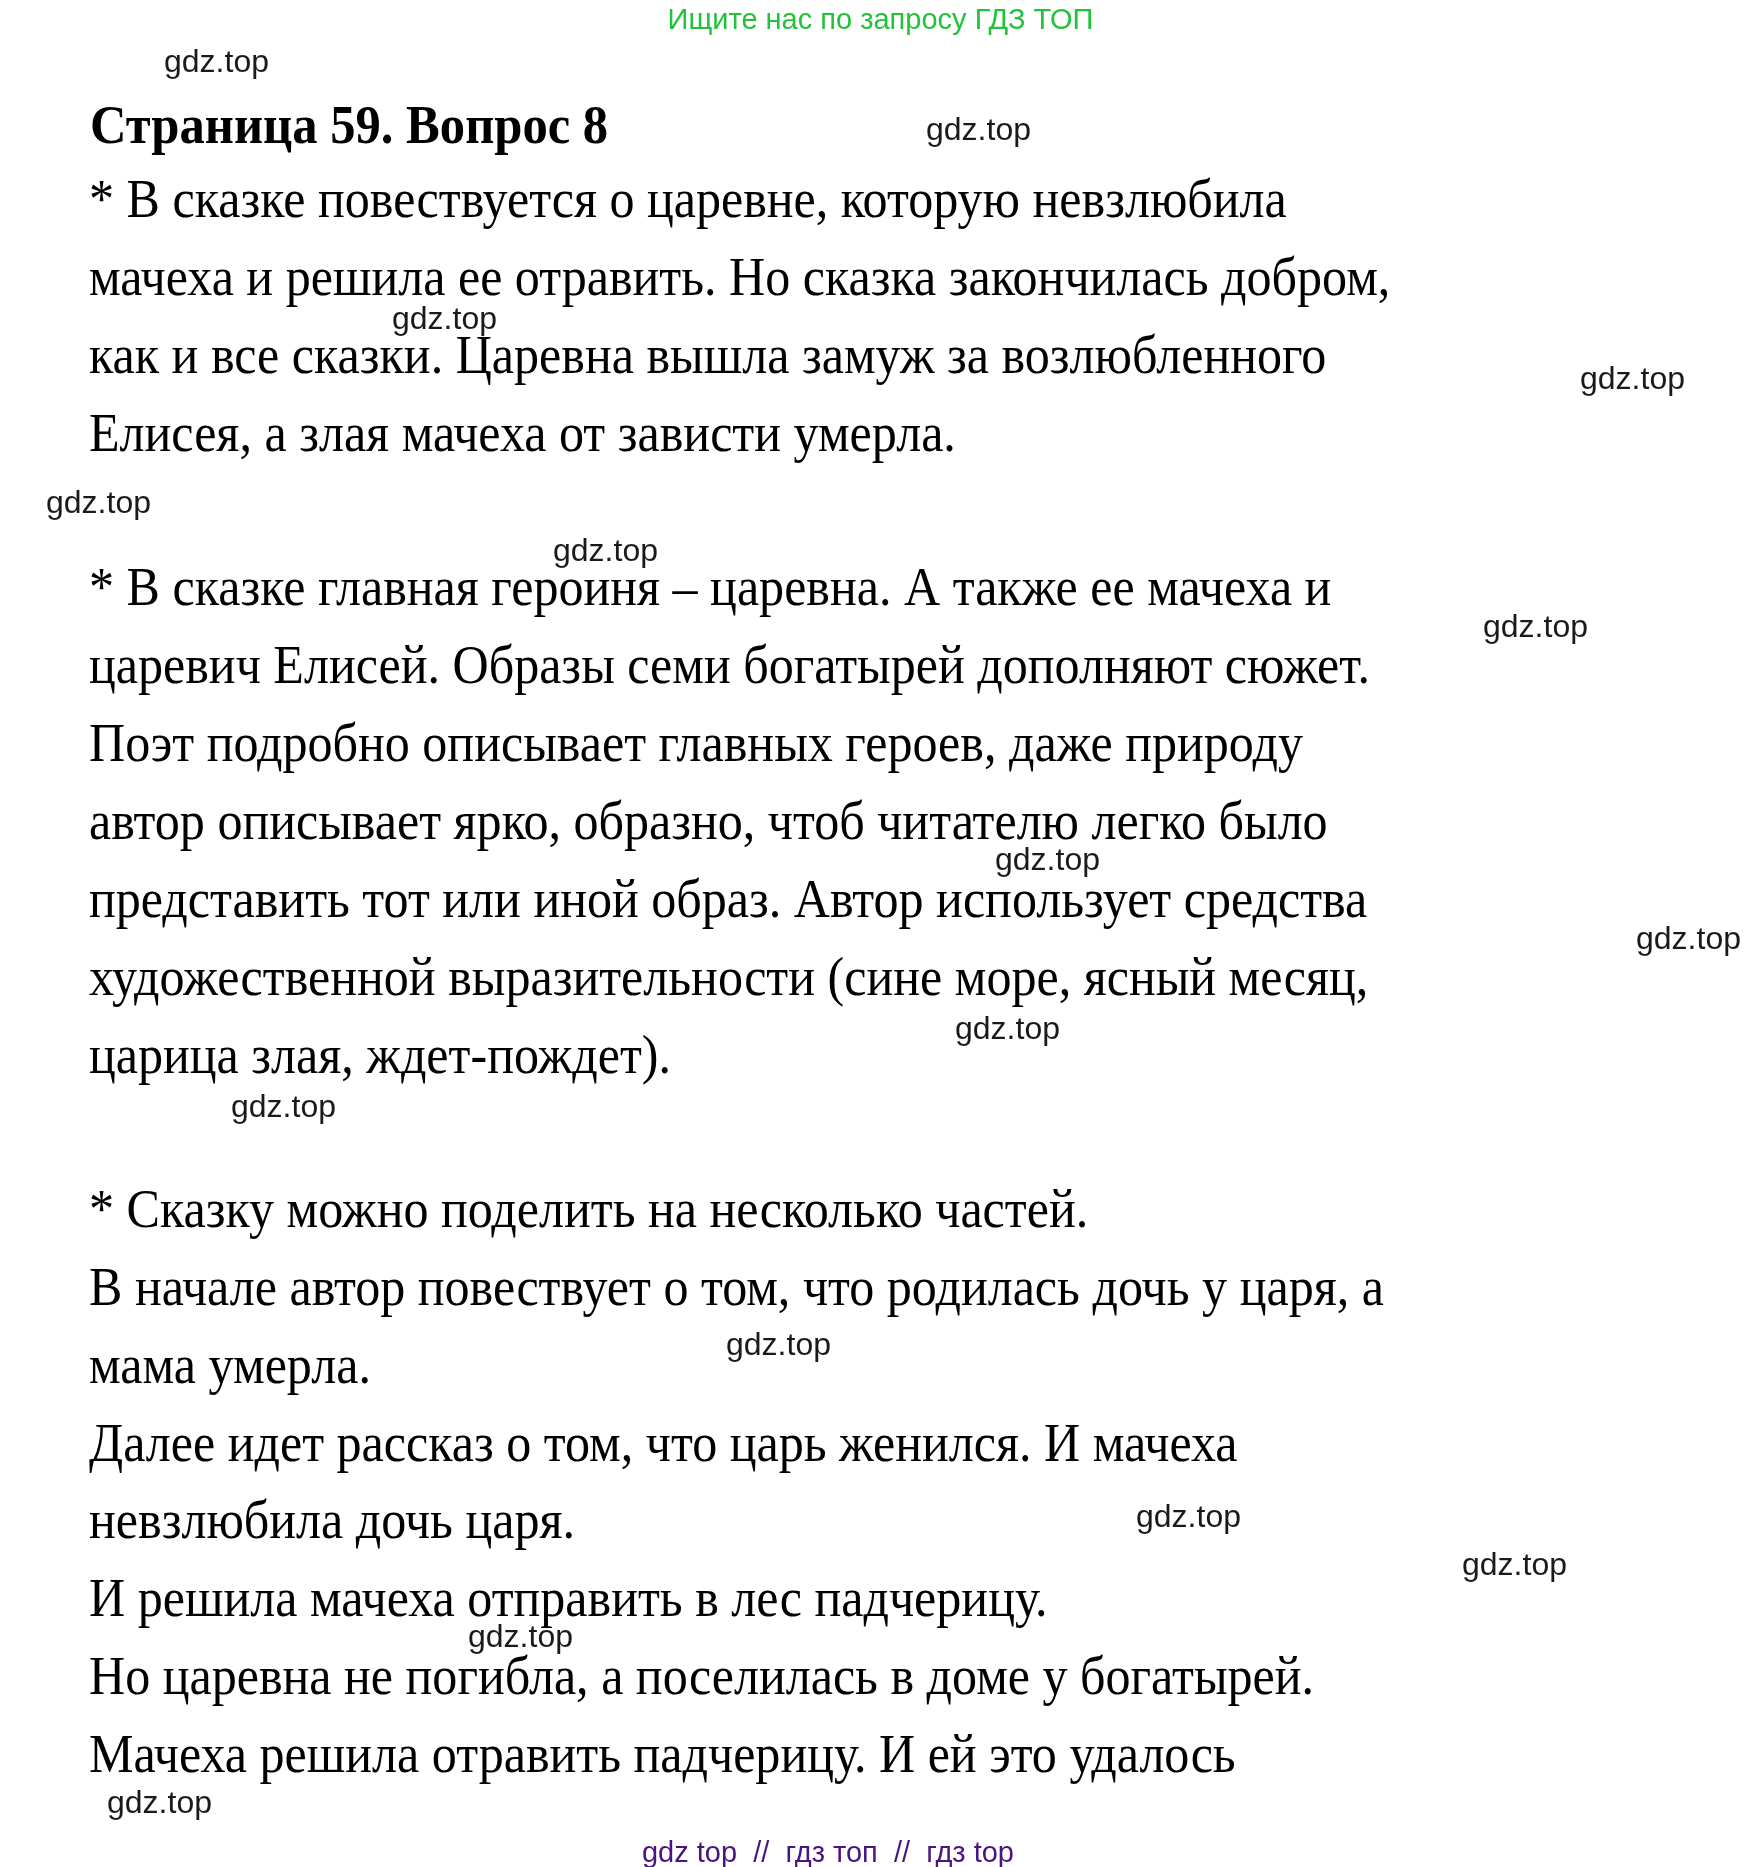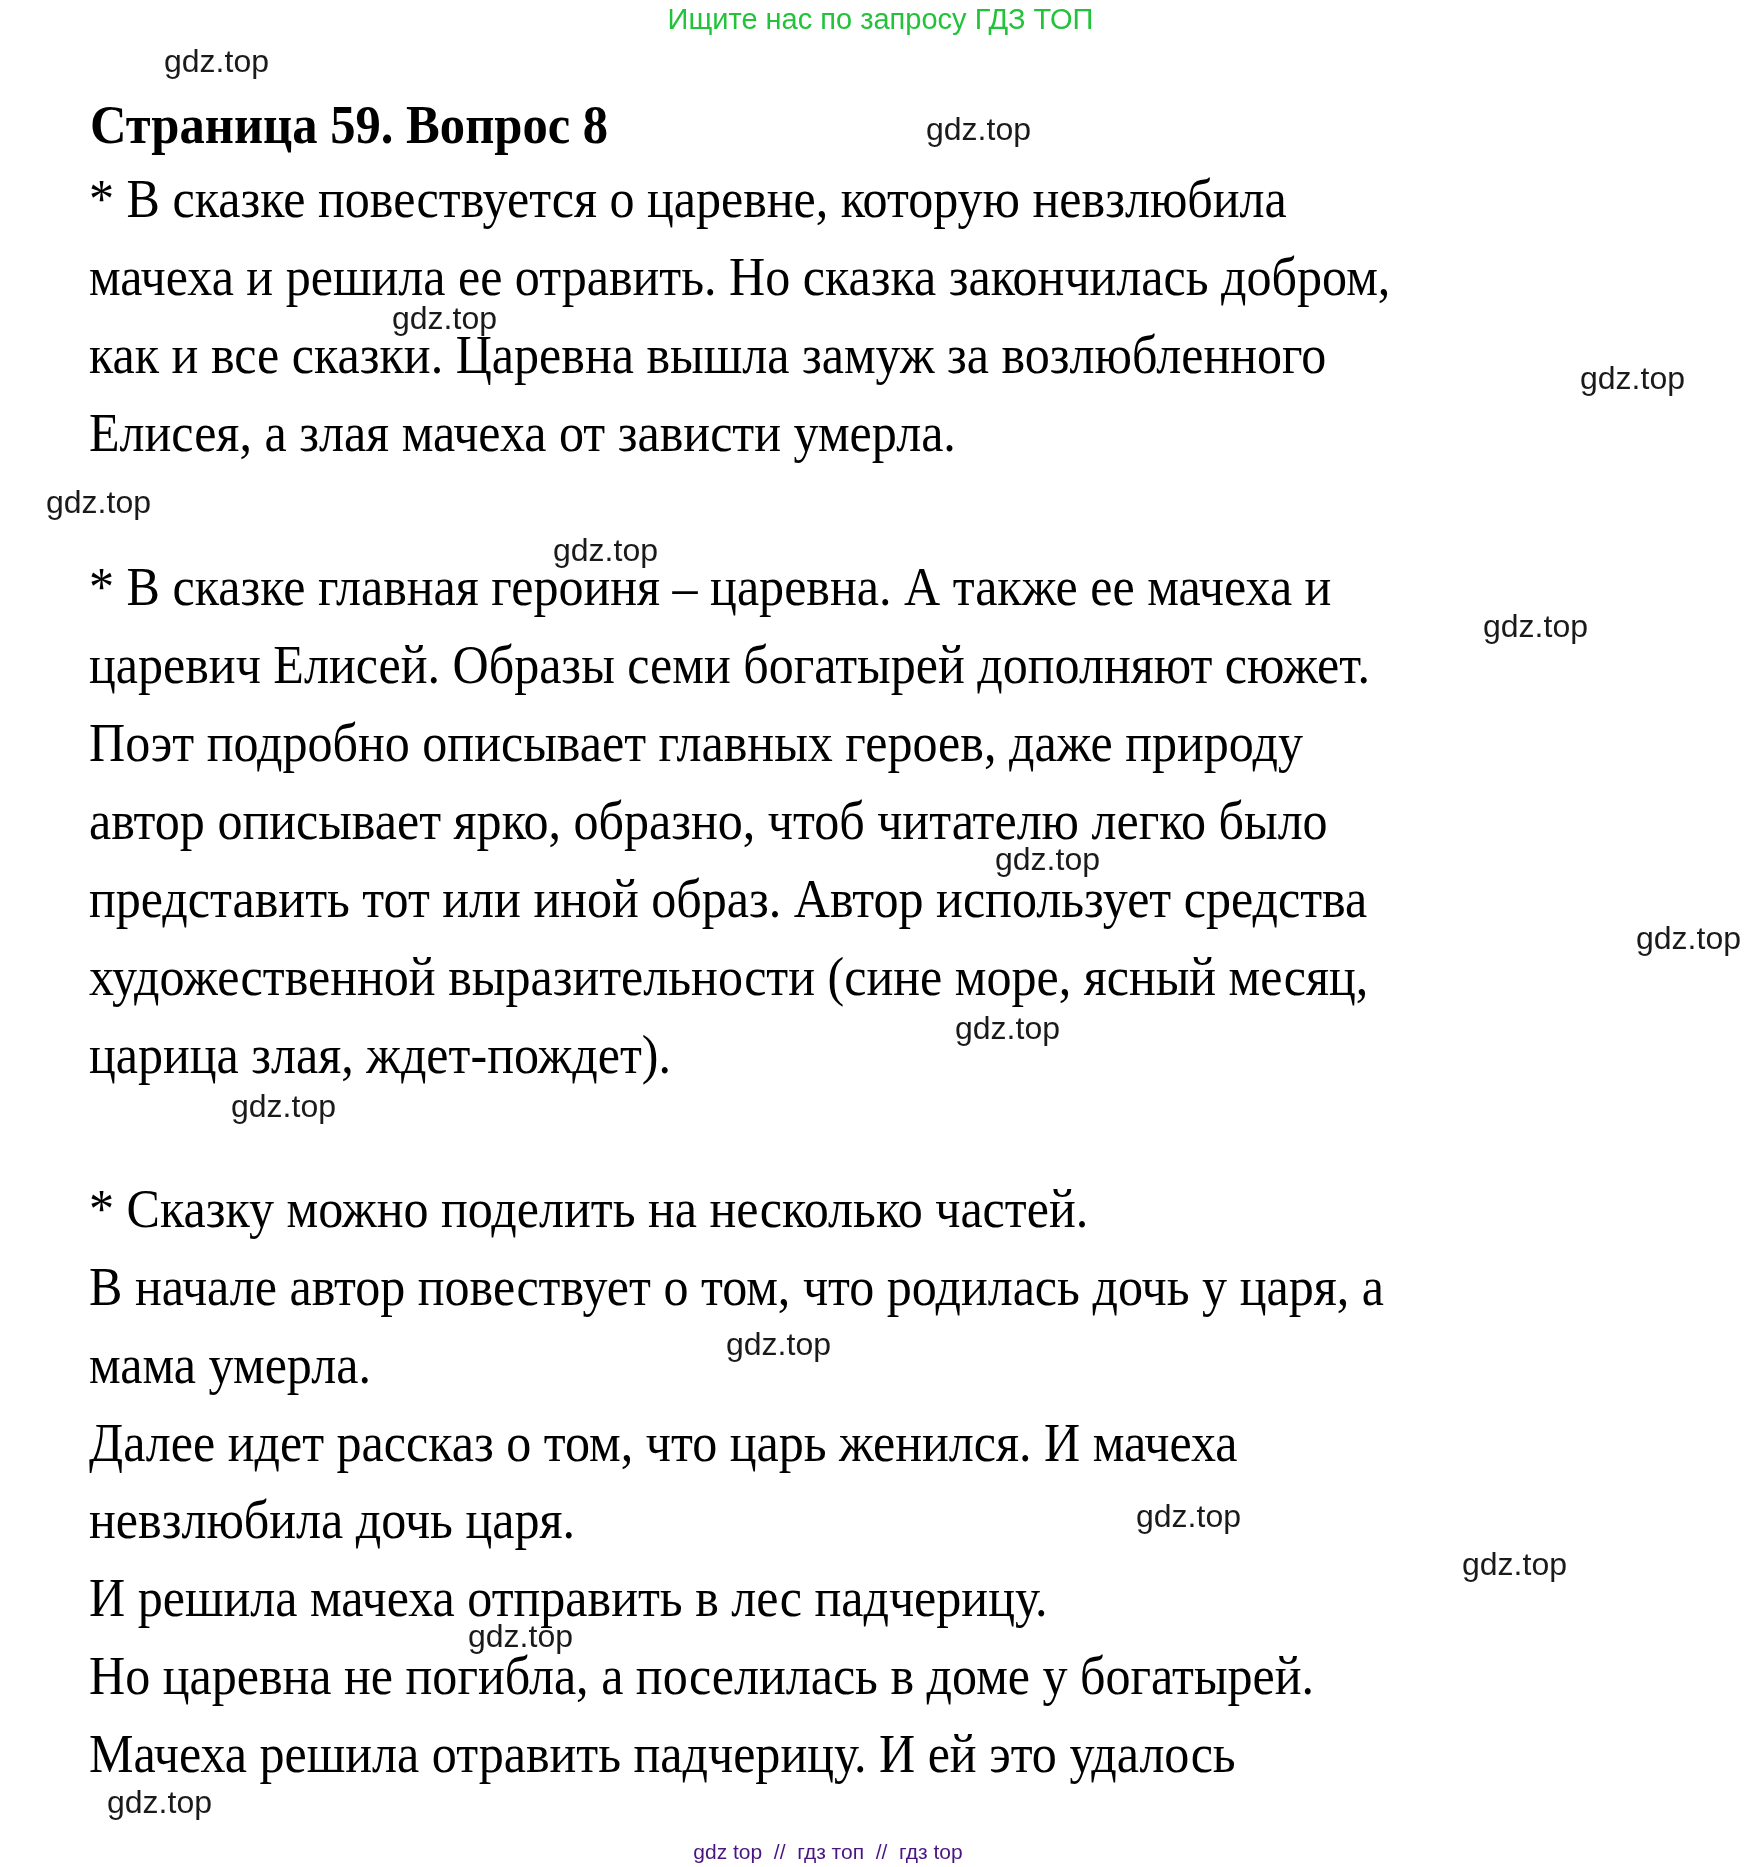--- a/index.html
+++ b/index.html
@@ -25,21 +25,21 @@
     color: #000; white-space: nowrap;
     transform: scaleX(0.91); transform-origin: left top;
   }
   .wm {
     position: absolute;
     font-family: "Liberation Sans", sans-serif; font-size: 32px; line-height: 32px;
     color: #1a1a1a; white-space: nowrap;
   }
   .footer {
     position: absolute; left: 0; width: 1656px; top: 1836px; text-align: center;
-    font-family: "Liberation Sans", sans-serif; font-size: 21px; line-height: 32px;
+    font-family: "Liberation Sans", sans-serif; font-size: 29px; line-height: 32px;
     color: #4a1580; white-space: pre;
   }
 </style>
 </head>
 <body>
 
 <div class="promo" style="top:2px;">Ищите нас по запросу ГДЗ ТОП</div>
 
 <div class="wm" style="left:164px; top:45px;">gdz.top</div>
 

